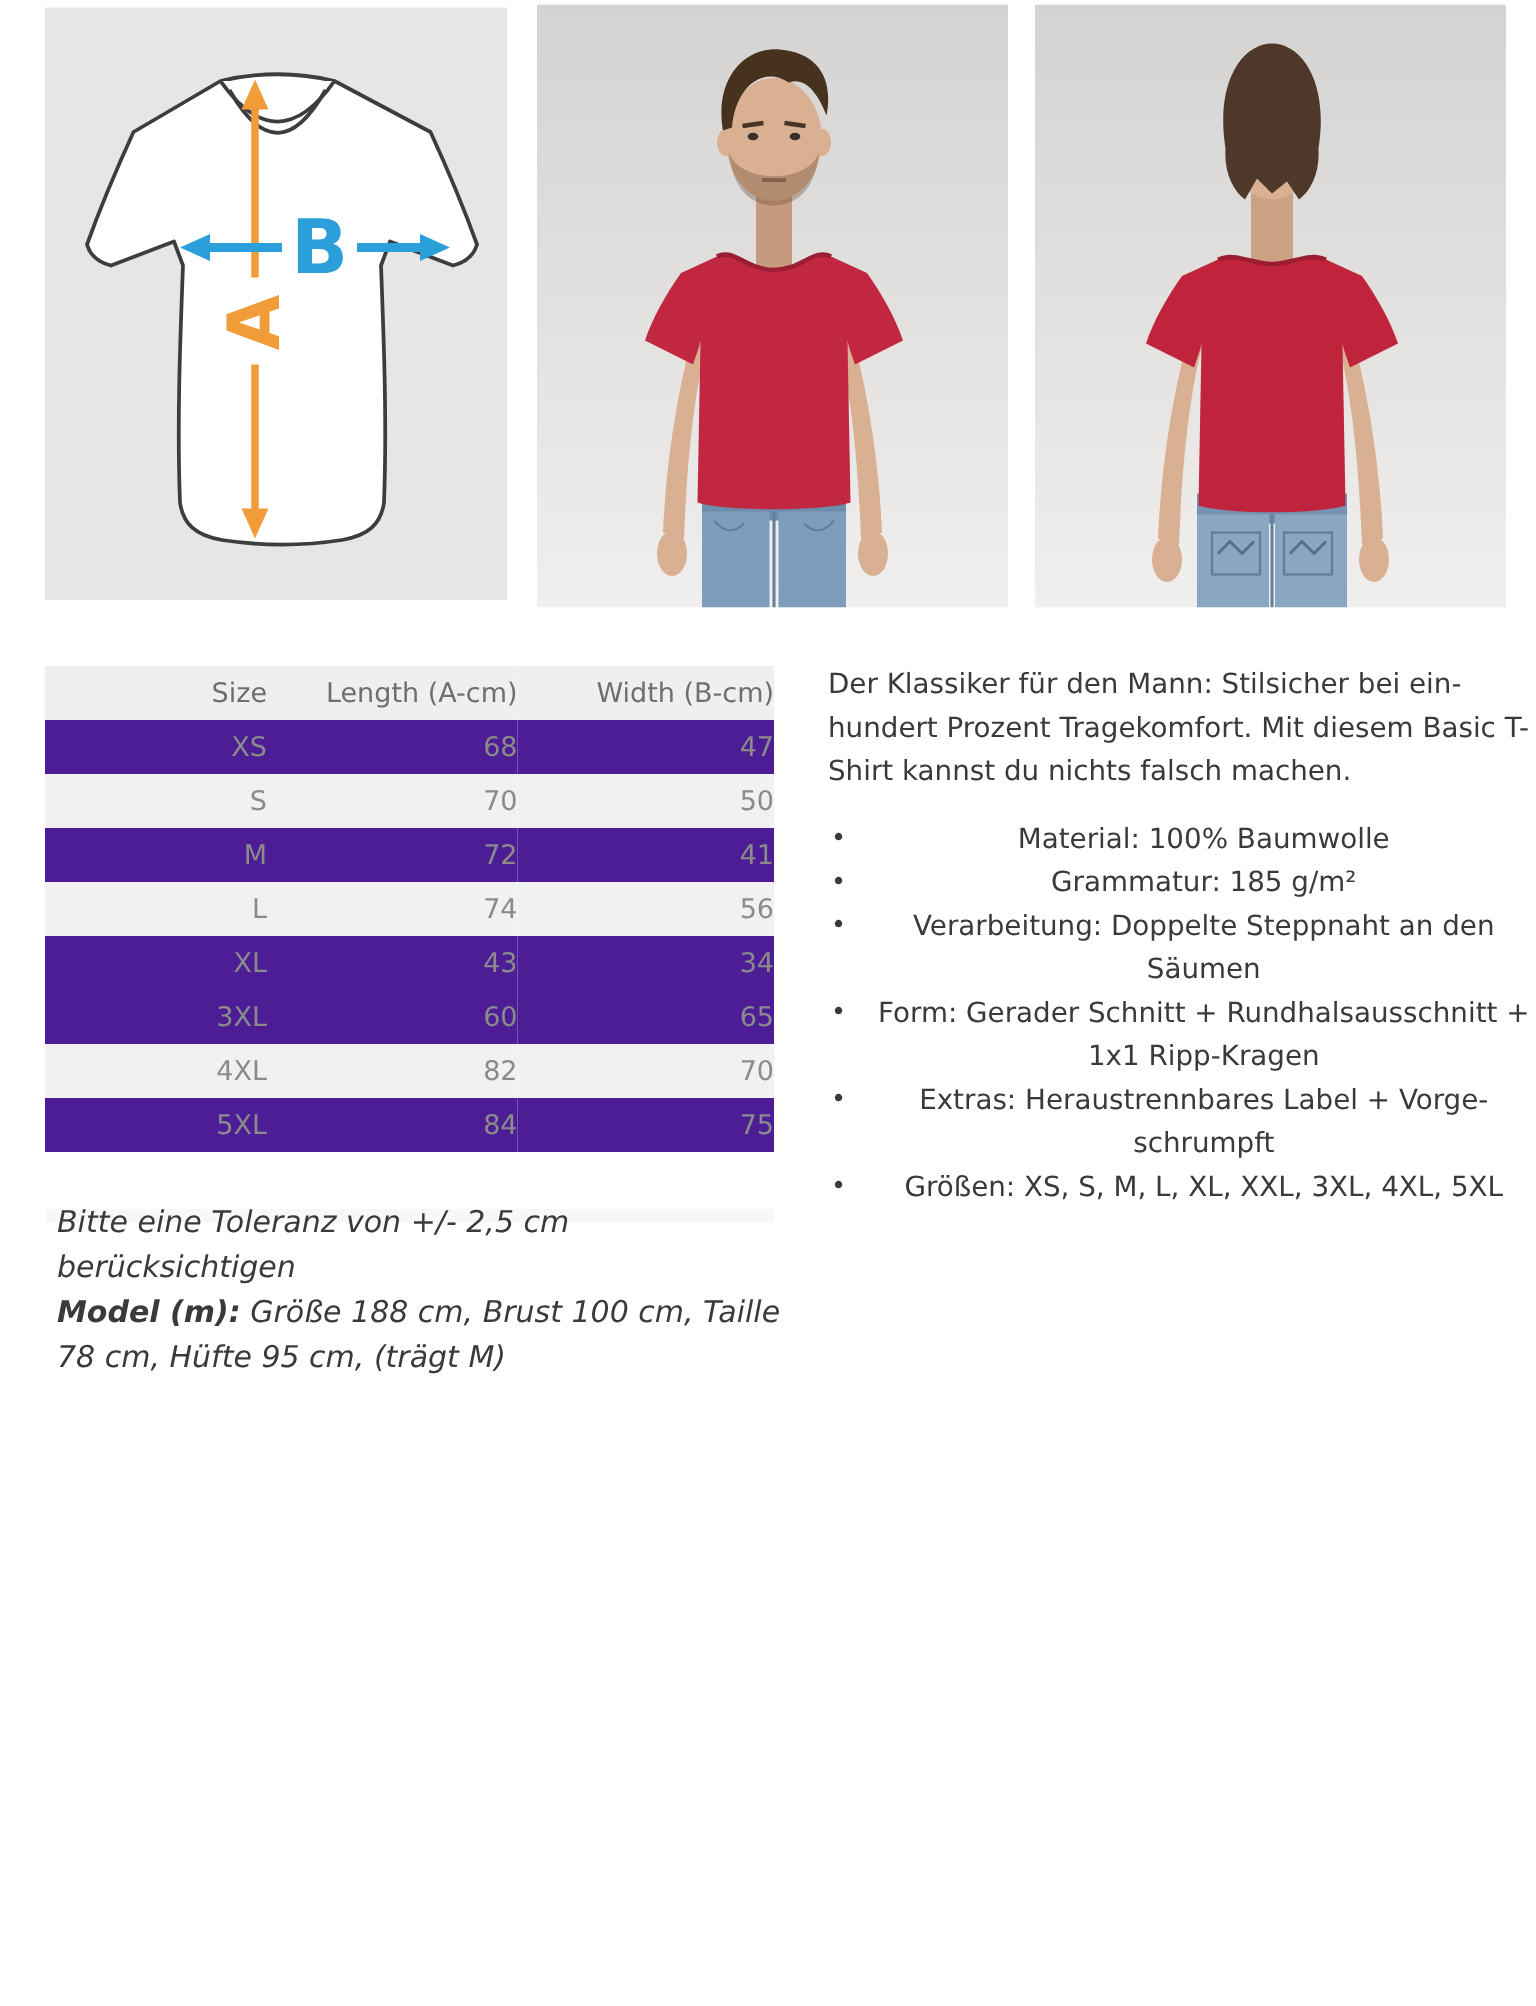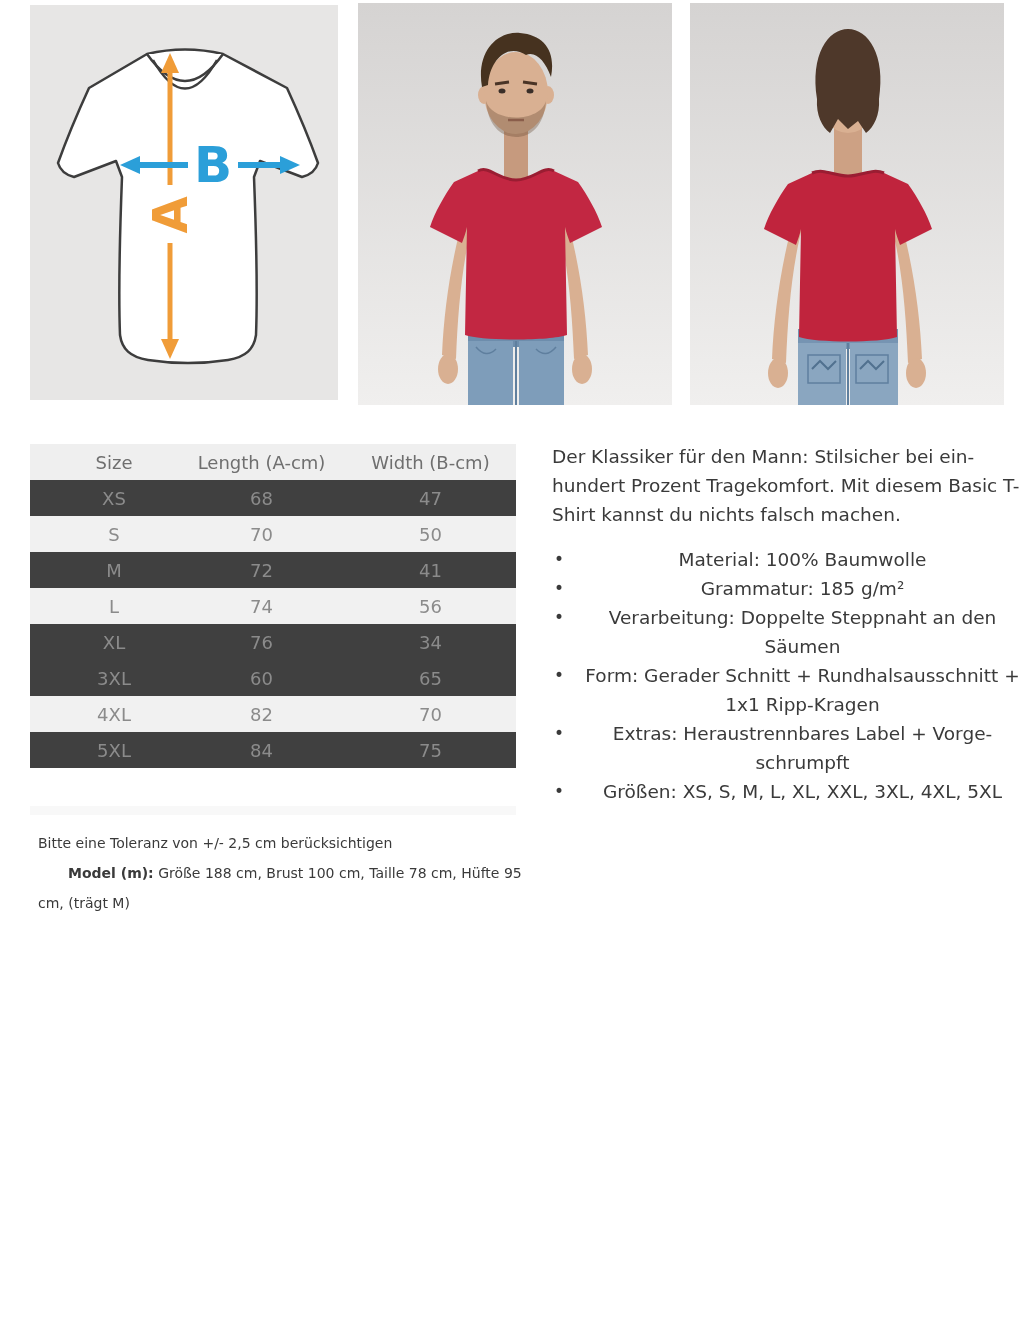--- a/index.html
+++ b/index.html
@@ -13,49 +13,49 @@
   .panel { position:absolute; top:3px; height:402px; }
   .panel-diagram { left:30px; top:5px; width:308px; height:395px; background:#e7e6e5; }
   .panel-front   { left:358px; width:314px; }
   .panel-back    { left:690px; width:314px; }
   .panel svg { display:block; width:100%; height:100%; }
 
   
   .size-table-wrap { position:absolute; left:30px; top:444px; width:486px; }
   table.size-table { width:486px; border-collapse:collapse; table-layout:fixed; }
   table.size-table th, table.size-table td {
-    height:36px; font-size:18px; font-weight:400; text-align:center; vertical-align:middle;
+    height:36px; font-size:18px; font-weight:400; text-align:right; vertical-align:middle;
   }
   table.size-table th { color:#6f6f6f; }
   table.size-table td { color:#8b8b8b; }
   table.size-table th:nth-child(1), table.size-table td:nth-child(1) { width:148px; padding-left:20px; }
   table.size-table th:nth-child(2), table.size-table td:nth-child(2) { width:167px; }
   table.size-table th:nth-child(3), table.size-table td:nth-child(3) { width:171px; }
   tr.header-row { background:#efefef; }
-  tr.row-dark   { background:#404040; }
+  tr.row-dark   { background:#4c1d95; }
   tr.row-light  { background:#f1f1f1; }
   .table-fade { position:absolute; left:0; top:362px; width:486px; height:9px; background:#f8f8f8; }
 
   
   .description {
     position:absolute; left:532px; top:442px; width:478px;
     font-size:18.5px; line-height:29px; color:#3a3a3a; hyphens:manual;margin-left:20px;
   }
   .feature-list { list-style:none; margin-top:16px;text-align:center; }
   .feature-list li { position:relative; padding-left:23px; }
   .feature-list li::before {
     content:"\2022"; position:absolute; left:2px; top:0; font-size:17px; color:#3a3a3a;
   }
 
   
   .notes {
-    position:absolute; left:38px; top:828px; width:492px;
-    font-size:14px; line-height:30px; color:#3a3a3a;
-  }
-  .notes .model-label { font-weight:bold;margin-left:30px; }
+    position:absolute; left:38px; top:799px; width:492px;
+    font-size:20px; line-height:30px; color:#3a3a3a;font-style:italic;
+  }
+  .notes .model-label { font-weight:bold; }
 </style>
 </head>
 <body>
 
 <div class="page">
 
   <div class="panel panel-diagram">
     <svg viewBox="0 0 308 395">
 
       <path d="M117,49 L59,83 C48,107 37,133 28,158 C30,165 36,170 44,172 L86,156 L92,172
@@ -209,21 +209,21 @@
             <td>72</td>
             <td>41</td>
           </tr>
           <tr class="row-light">
             <td>L</td>
             <td>74</td>
             <td>56</td>
           </tr>
           <tr class="row-dark">
             <td>XL</td>
-            <td>76</td>
+            <td>43</td>
             <td>34</td>
           </tr>
           <tr class="row-dark">
             <td>3XL</td>
             <td>60</td>
             <td>65</td>
           </tr>
           <tr class="row-light">
             <td>4XL</td>
             <td>82</td>

